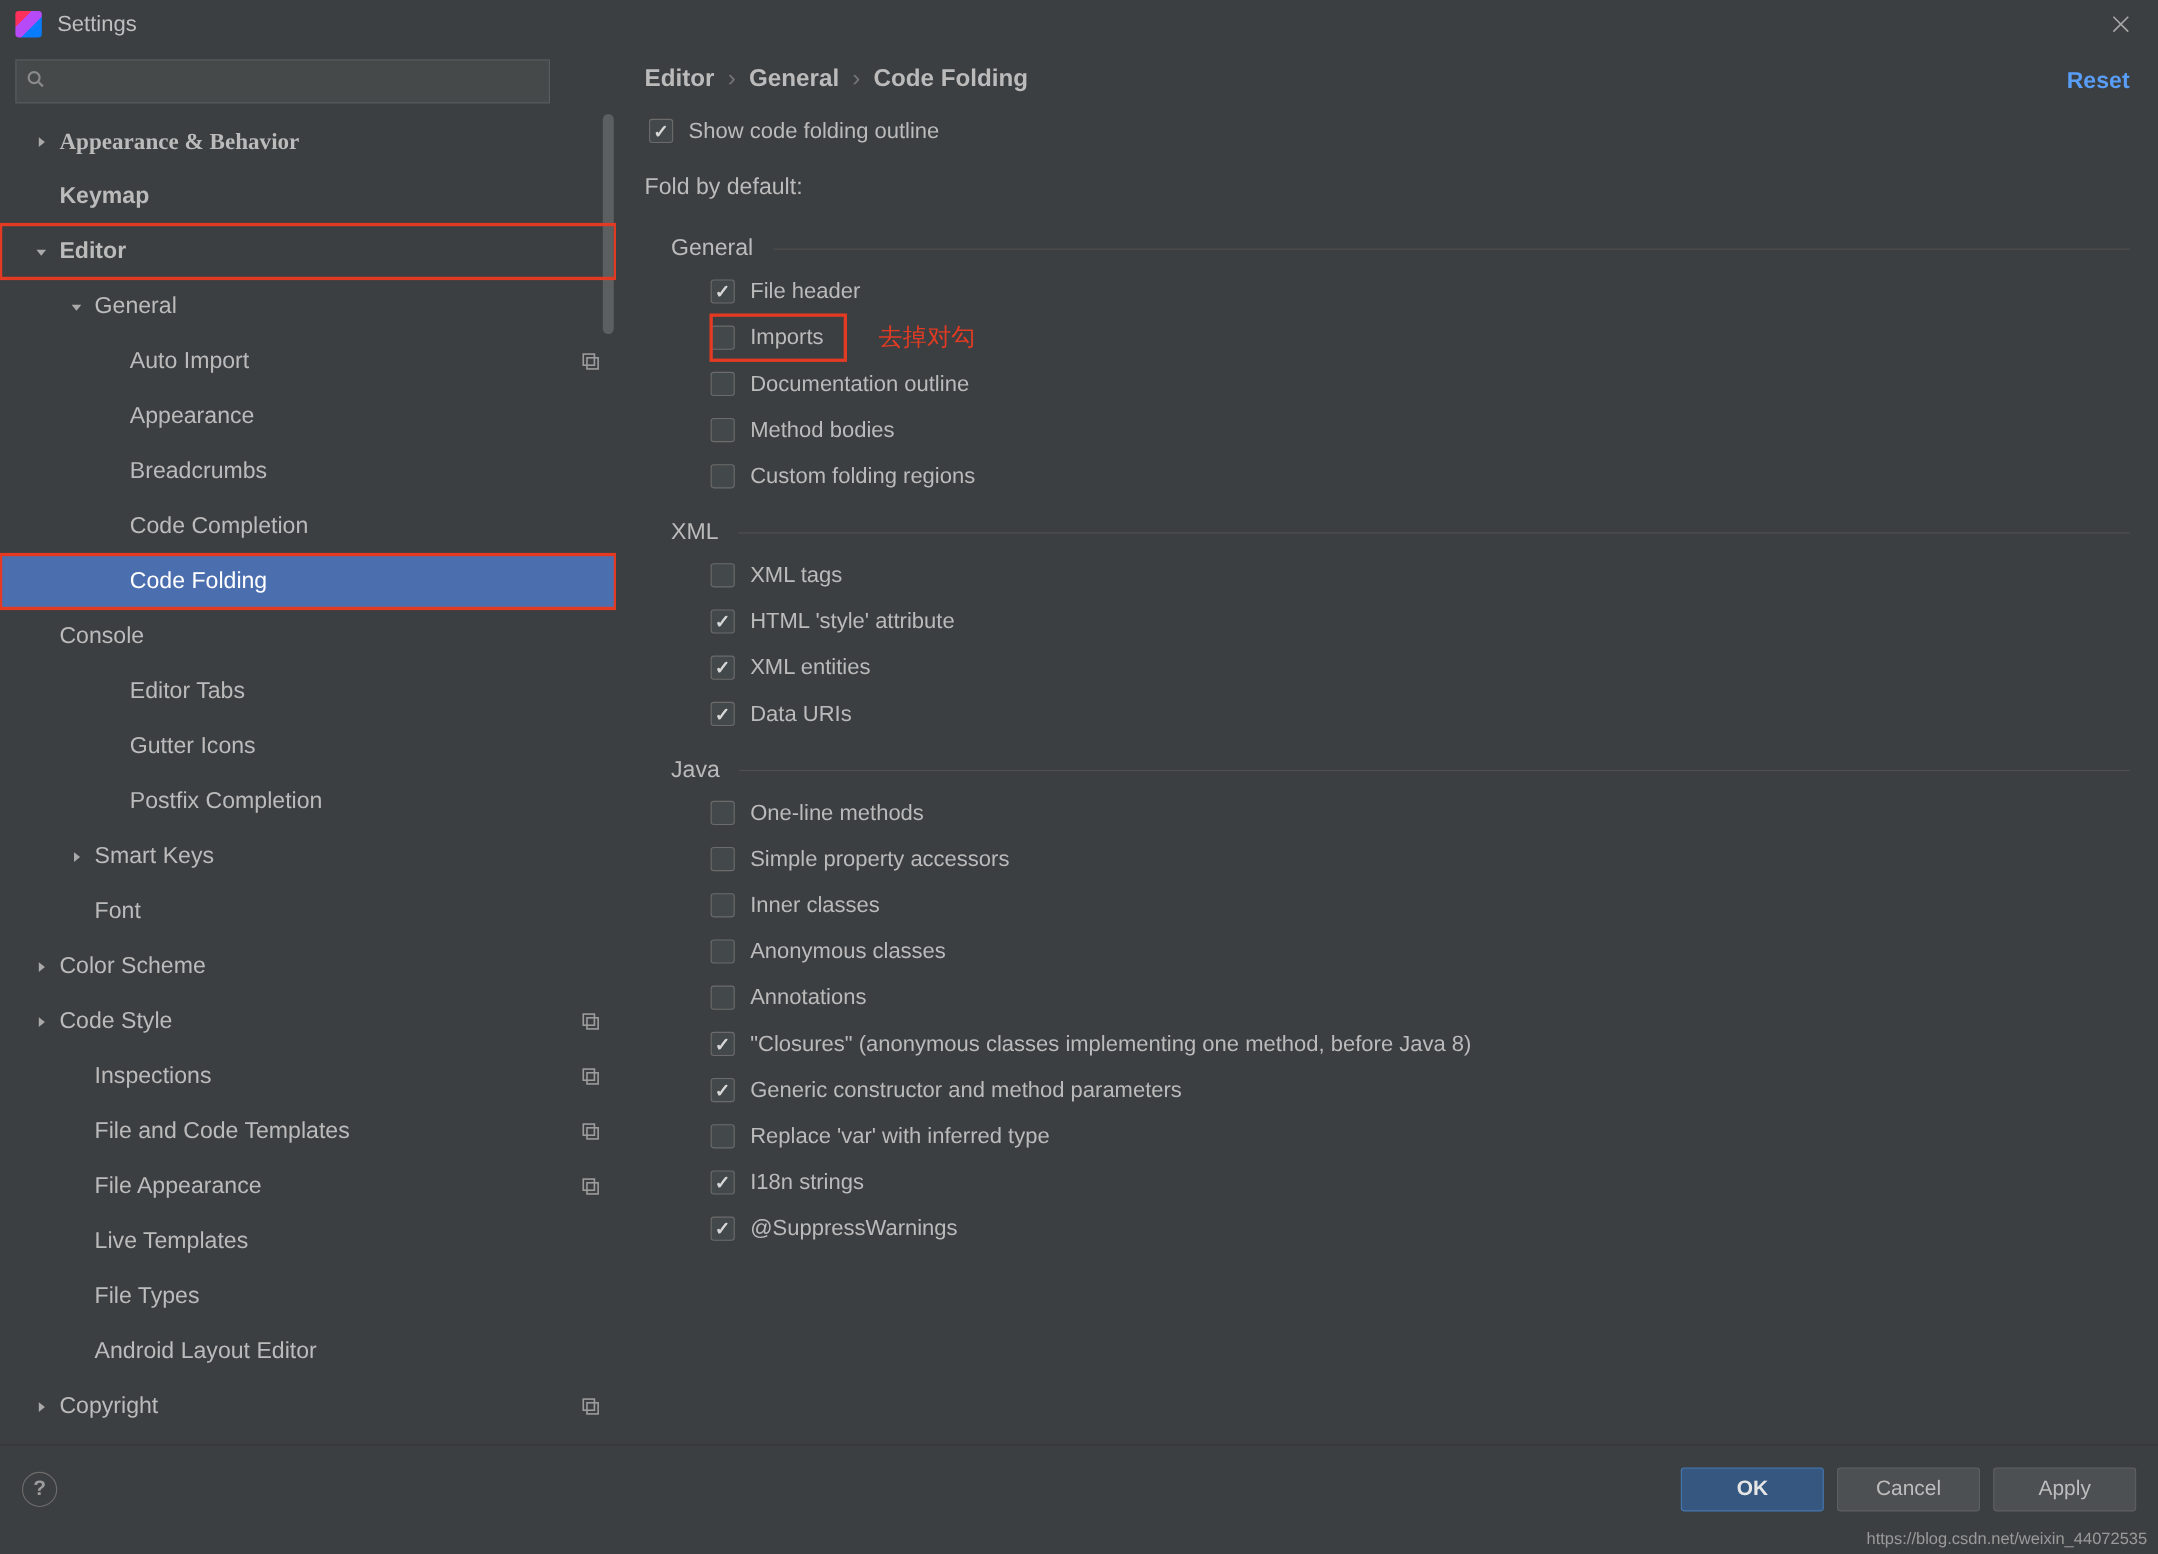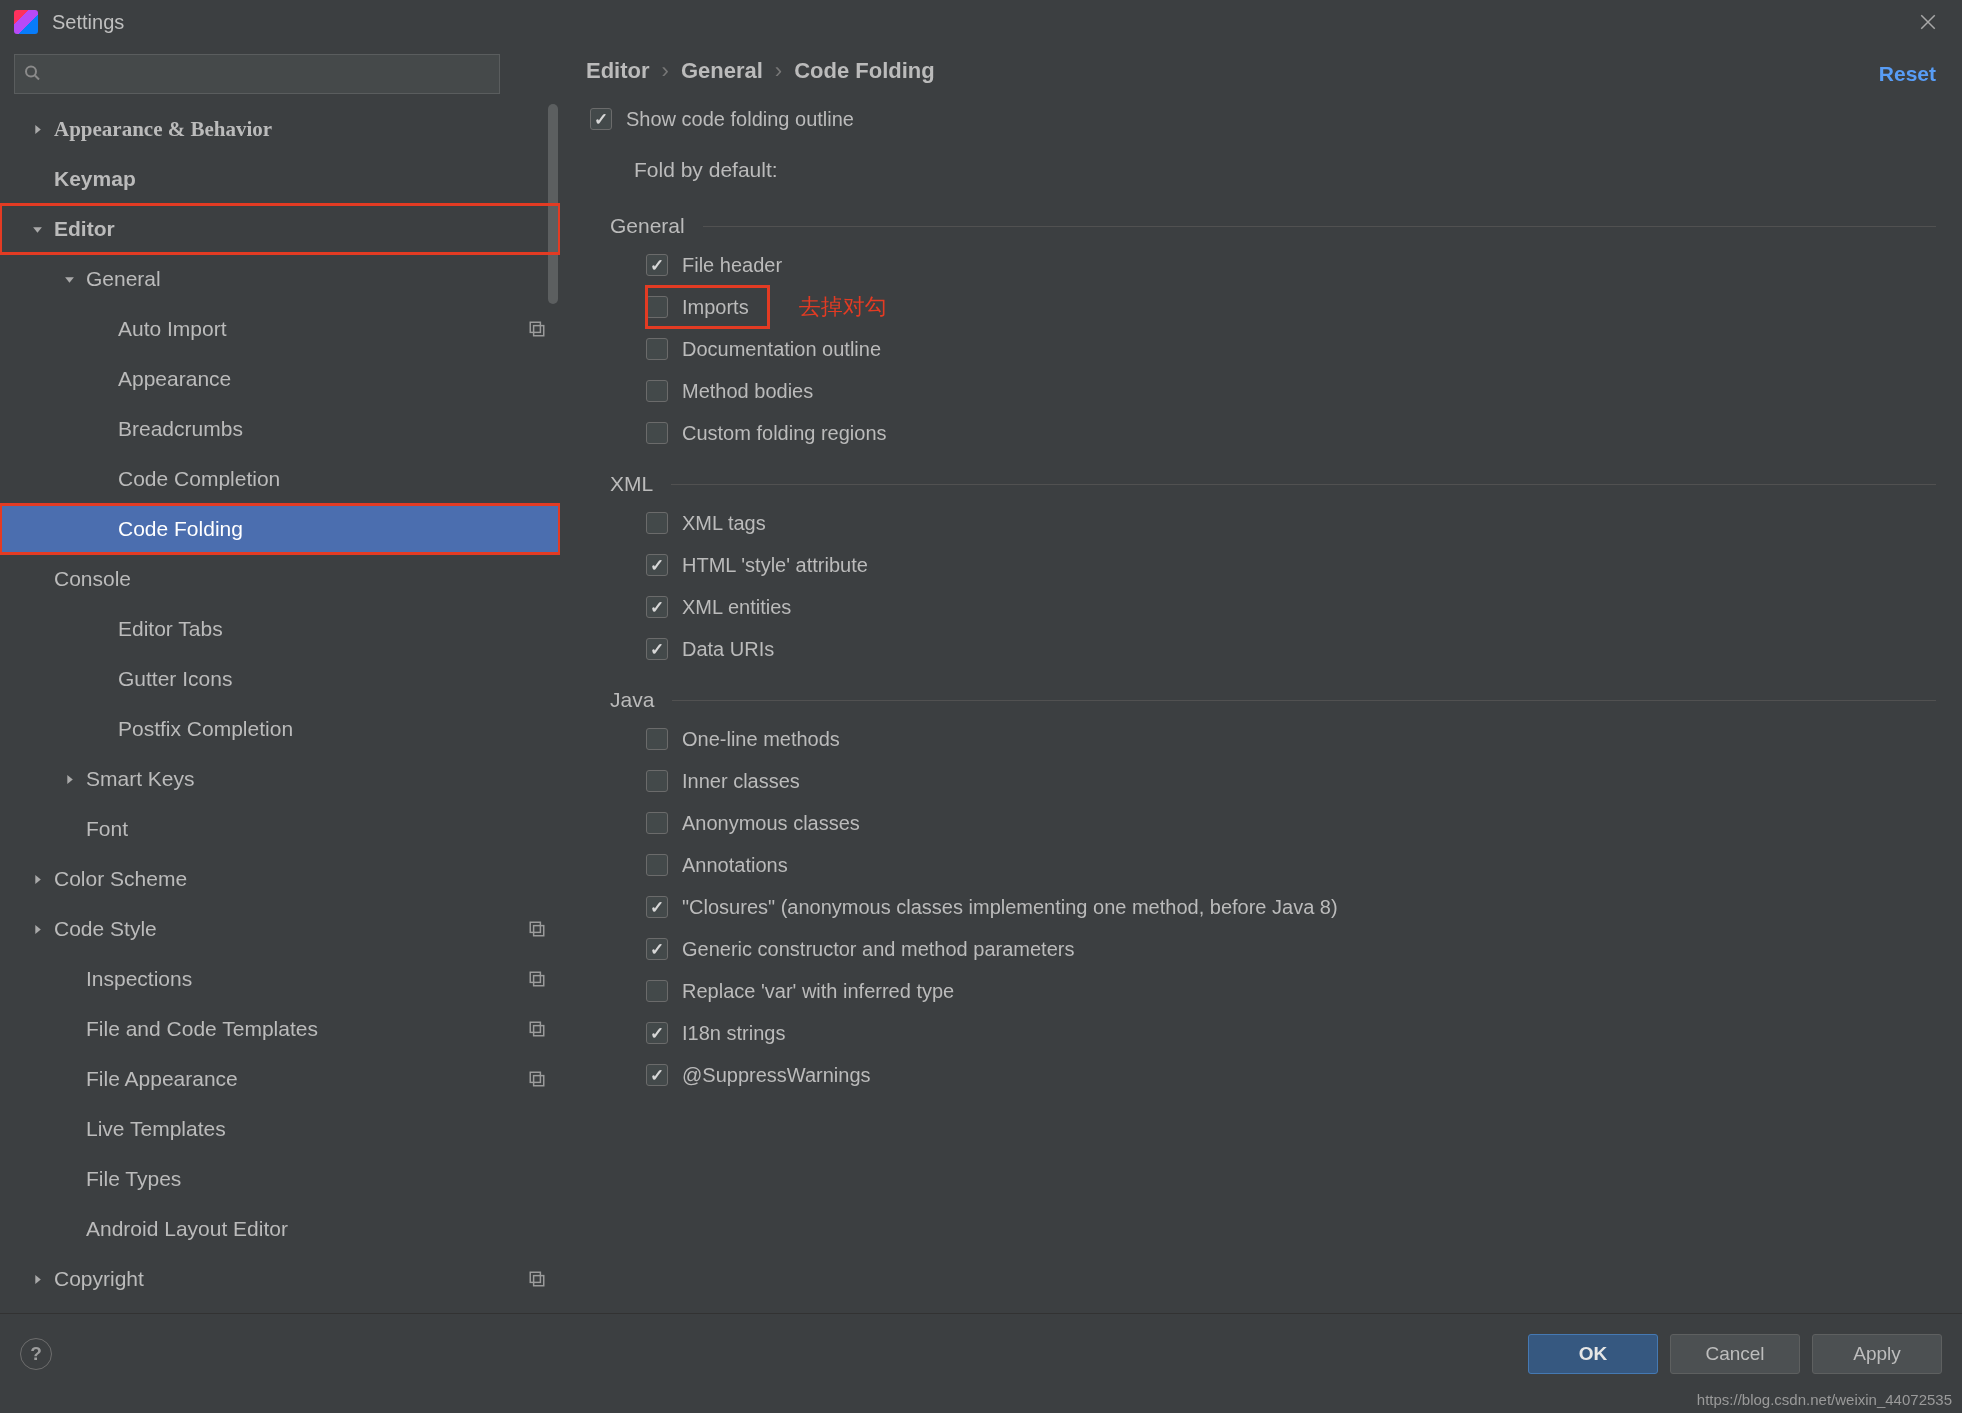--- a/index.html
+++ b/index.html
@@ -33,21 +33,21 @@
   .item.bold .label { font-weight: 700; }
   .scrollbar-indicator { position: absolute; right: 2px; top: 0; width: 10px; height: 200px; background: #5c5f60; border-radius: 5px; }
 
   
   .main { flex: 1; padding: 14px 26px 0 26px; background: #3c3f41; overflow-y: auto; position: relative; }
   .crumbs { display: flex; align-items: center; gap: 12px; font-size: 22px; font-weight: 700; color: #bbbbbb; padding-bottom: 14px; }
   .crumbs .sep { color: #777; font-weight: 400; }
   .reset { position: absolute; right: 26px; top: 18px; color: #589df6; font-weight: 700; cursor: pointer; font-size: 21px; }
 
   .opt-row { display: flex; align-items: center; height: 42px; gap: 14px; }
-  .section-title { font-size: 21px; color: #bbbbbb; padding: 18px 0 14px 0; margin-left: 48px; }
+  .section-title { font-size: 21px; color: #bbbbbb; padding: 18px 0 14px 0; }
   .group-head { display: flex; align-items: center; gap: 18px; padding: 18px 0 6px 24px; }
   .group-head .gname { font-size: 21px; color: #bbbbbb; }
   .group-head .rule { flex: 1; border-top: 1px solid #515151; }
   .group-body { padding-left: 60px; }
 
   .checkbox { width: 22px; height: 22px; border: 1.5px solid #6b6b6b; border-radius: 3px; display: inline-flex; align-items: center; justify-content: center; cursor: pointer; background: #43494a; flex-shrink: 0; }
   .checkbox.checked::after { content: "✓"; color: #d7d7d7; font-size: 17px; font-weight: 700; line-height: 1; }
 
   .hl-red { outline: 3px solid #e33b23; outline-offset: -2px; }
   .anno { color: #e33b23; font-size: 22px; margin-left: 30px; }
@@ -322,20 +322,24 @@
           <span class="gname">Java</span>
           <span class="rule"></span>
         </div>
         <div class="group-body">
           <div class="opt-row">
             <span class="checkbox"></span>
             <span>One-line methods</span>
           </div>
           <div class="opt-row">
             <span class="checkbox"></span>
+            <span>Simple property accessors</span>
+          </div>
+          <div class="opt-row">
+            <span class="checkbox"></span>
             <span>Inner classes</span>
           </div>
           <div class="opt-row">
             <span class="checkbox"></span>
             <span>Anonymous classes</span>
           </div>
           <div class="opt-row">
             <span class="checkbox"></span>
             <span>Annotations</span>
           </div>

